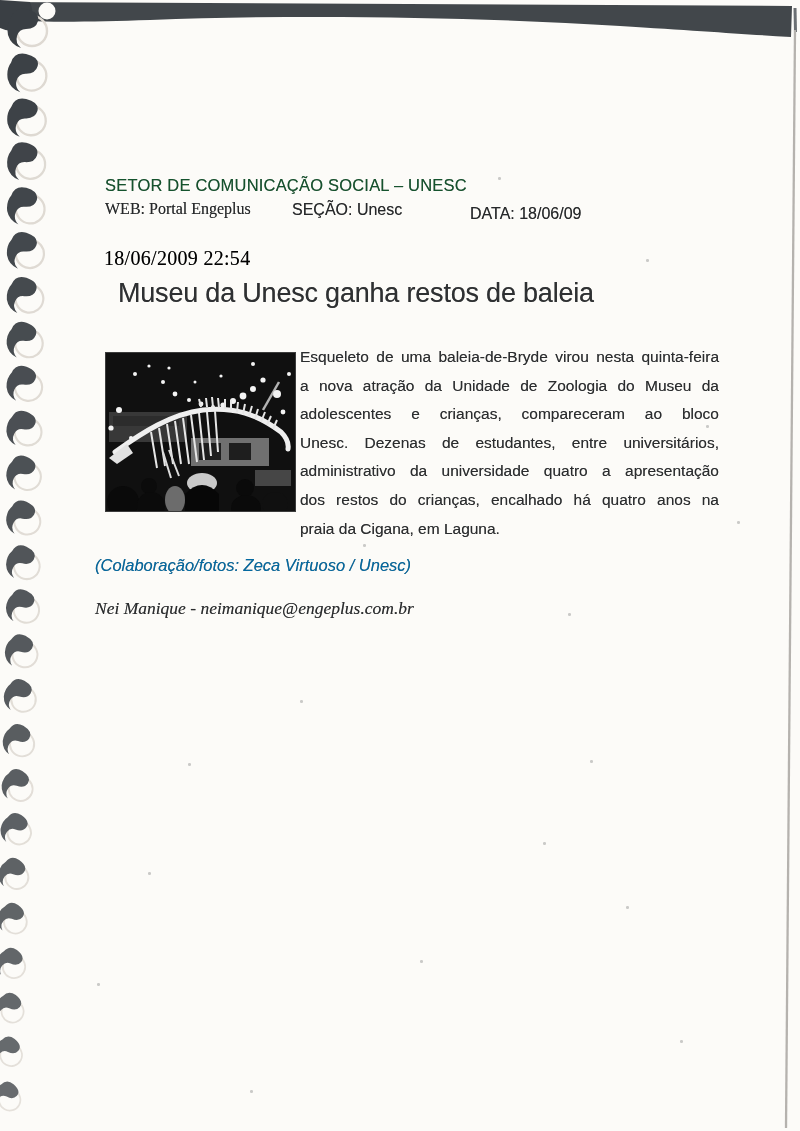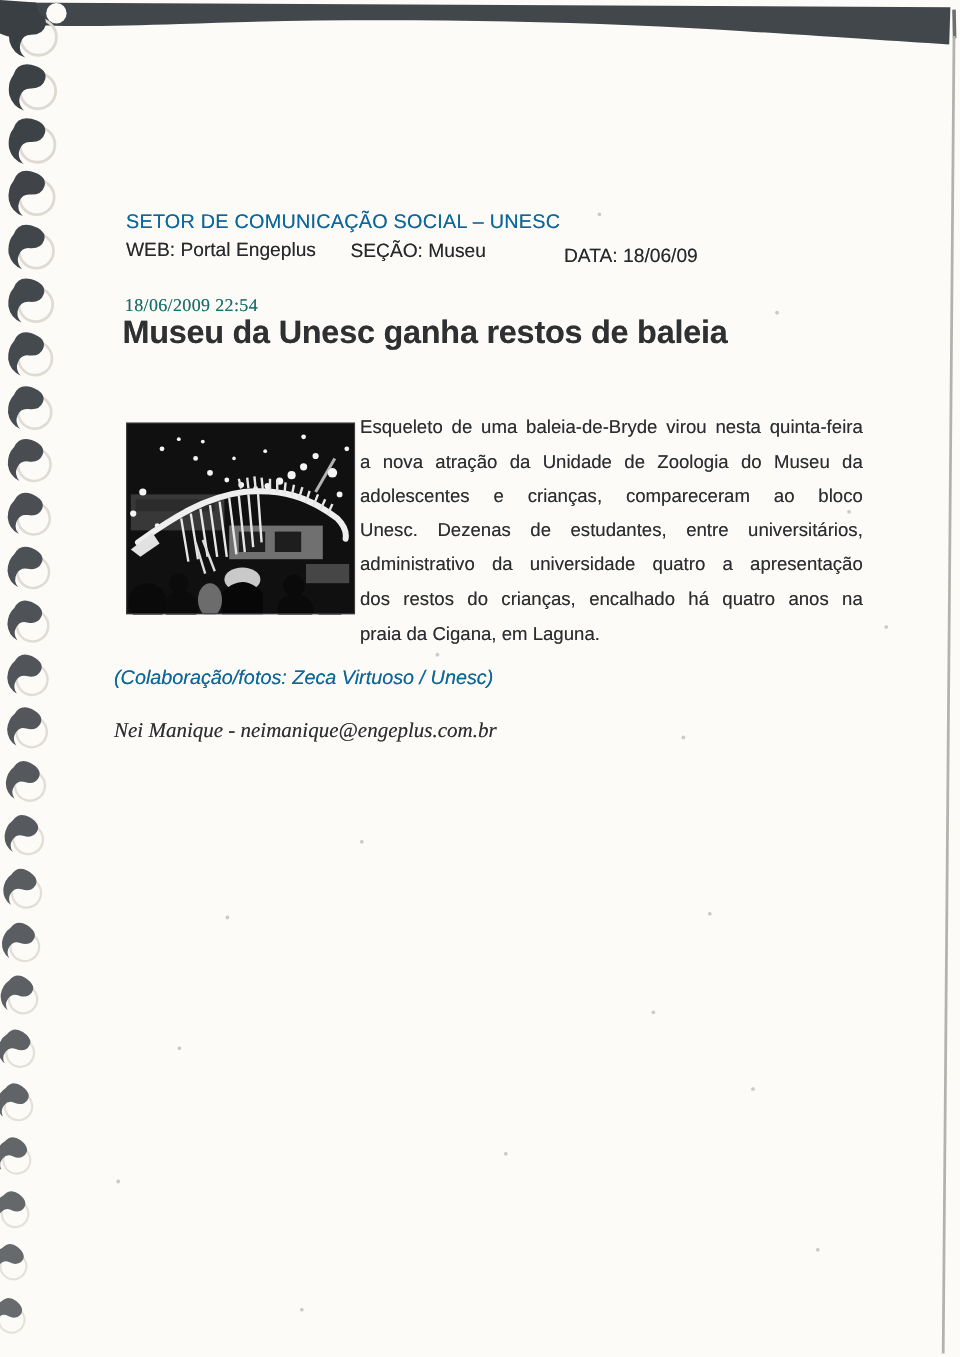--- a/index.html
+++ b/index.html
@@ -10,33 +10,33 @@
     color:#26282a;
     text-shadow:0 0 .5px rgba(45,45,45,.55);
   }
   svg{display:block}
   .top-edge{position:absolute;left:0;top:0;width:800px;height:42px;}
   .right-edge{position:absolute;right:0;top:0;width:18px;height:1131px;}
   .binding{position:absolute;left:0;top:0;width:64px;height:1131px;}
   .specks{position:absolute;inset:0;pointer-events:none;}
 
   .header{position:absolute;left:105px;top:176px;width:580px;}
-  .header-l1{font-size:16.5px;letter-spacing:.2px;color:#0369a1;}
+  .header-l1{font-size:16.5px;letter-spacing:.2px;color:#14532d;}
   .header-row{position:relative;margin-top:5px;height:24px;font-size:16px;}
-  .header-web{position:absolute;left:0;top:0;}
+  .header-web{position:absolute;left:0;top:0;font-family:Liberation Serif, serif;}
   .header-sec{position:absolute;left:187px;top:1px;}
   .header-date{position:absolute;left:365px;top:5px;text-align:right;}
 
   .timestamp{
     position:absolute;left:104px;top:247px;
-    font-family:"Liberation Serif",serif;font-size:15px;letter-spacing:.3px;color:#0f766e;
+    font-family:"Liberation Serif",serif;font-size:20px;letter-spacing:.3px;color:#000000;
   }
   .title{
-    position:absolute;left:102px;top:262px;margin:0;
-    font-size:27px;font-weight:bold;letter-spacing:-.2px;color:#2e3032;
+    position:absolute;left:102px;top:262px;margin:16px;
+    font-size:27px;font-weight:normal;letter-spacing:-.2px;color:#2e3032;
   }
 
   .photo{position:absolute;left:105px;top:352px;width:191px;height:160px;}
   .body{
     position:absolute;left:300px;top:343px;width:419px;
     font-size:15.5px;line-height:28.6px;color:#2b2d2f;
   }
   .jline{text-align:justify;text-align-last:justify;}
   .jline.last{text-align:justify;text-align-last:left;}
 
@@ -181,21 +181,21 @@
       <div style="position: absolute; width: 2.5px; height: 2.5px; border-radius: 50%; background: rgb(141, 141, 141); opacity: 0.45; left: 148px; top: 872px;"></div>
       <div style="position: absolute; width: 2.5px; height: 2.5px; border-radius: 50%; background: rgb(141, 141, 141); opacity: 0.45; left: 420px; top: 960px;"></div>
       <div style="position: absolute; width: 2.5px; height: 2.5px; border-radius: 50%; background: rgb(141, 141, 141); opacity: 0.45; left: 250px; top: 1090px;"></div>
       <div style="position: absolute; width: 2.5px; height: 2.5px; border-radius: 50%; background: rgb(141, 141, 141); opacity: 0.45; left: 590px; top: 760px;"></div>
     </div>
 
   <div class="header">
     <div class="header-l1">SETOR DE COMUNICAÇÃO SOCIAL – UNESC</div>
     <div class="header-row">
       <span class="header-web">WEB: Portal Engeplus</span>
-      <span class="header-sec">SEÇÃO: Museu</span>
+      <span class="header-sec">SEÇÃO: Unesc</span>
       <span class="header-date">DATA: 18/06/09</span>
     </div>
   </div>
 
   <div class="timestamp">18/06/2009 22:54</div>
   <h1 class="title">Museu da Unesc ganha restos de baleia</h1>
 
   <svg class="photo" viewBox="0 0 191 160">
     <rect x="0" y="0" width="191" height="160" fill="#101010"></rect>
 

